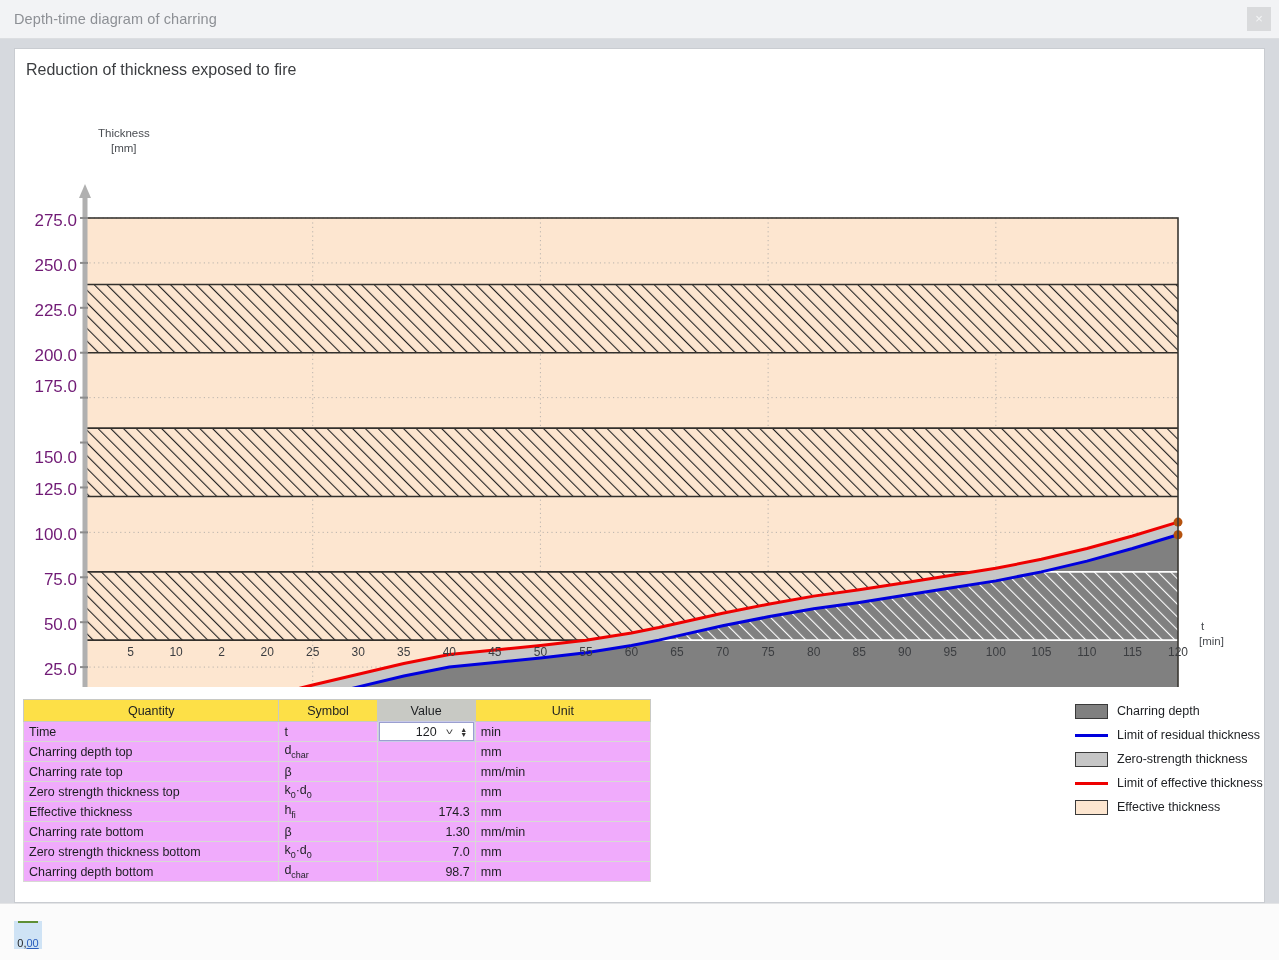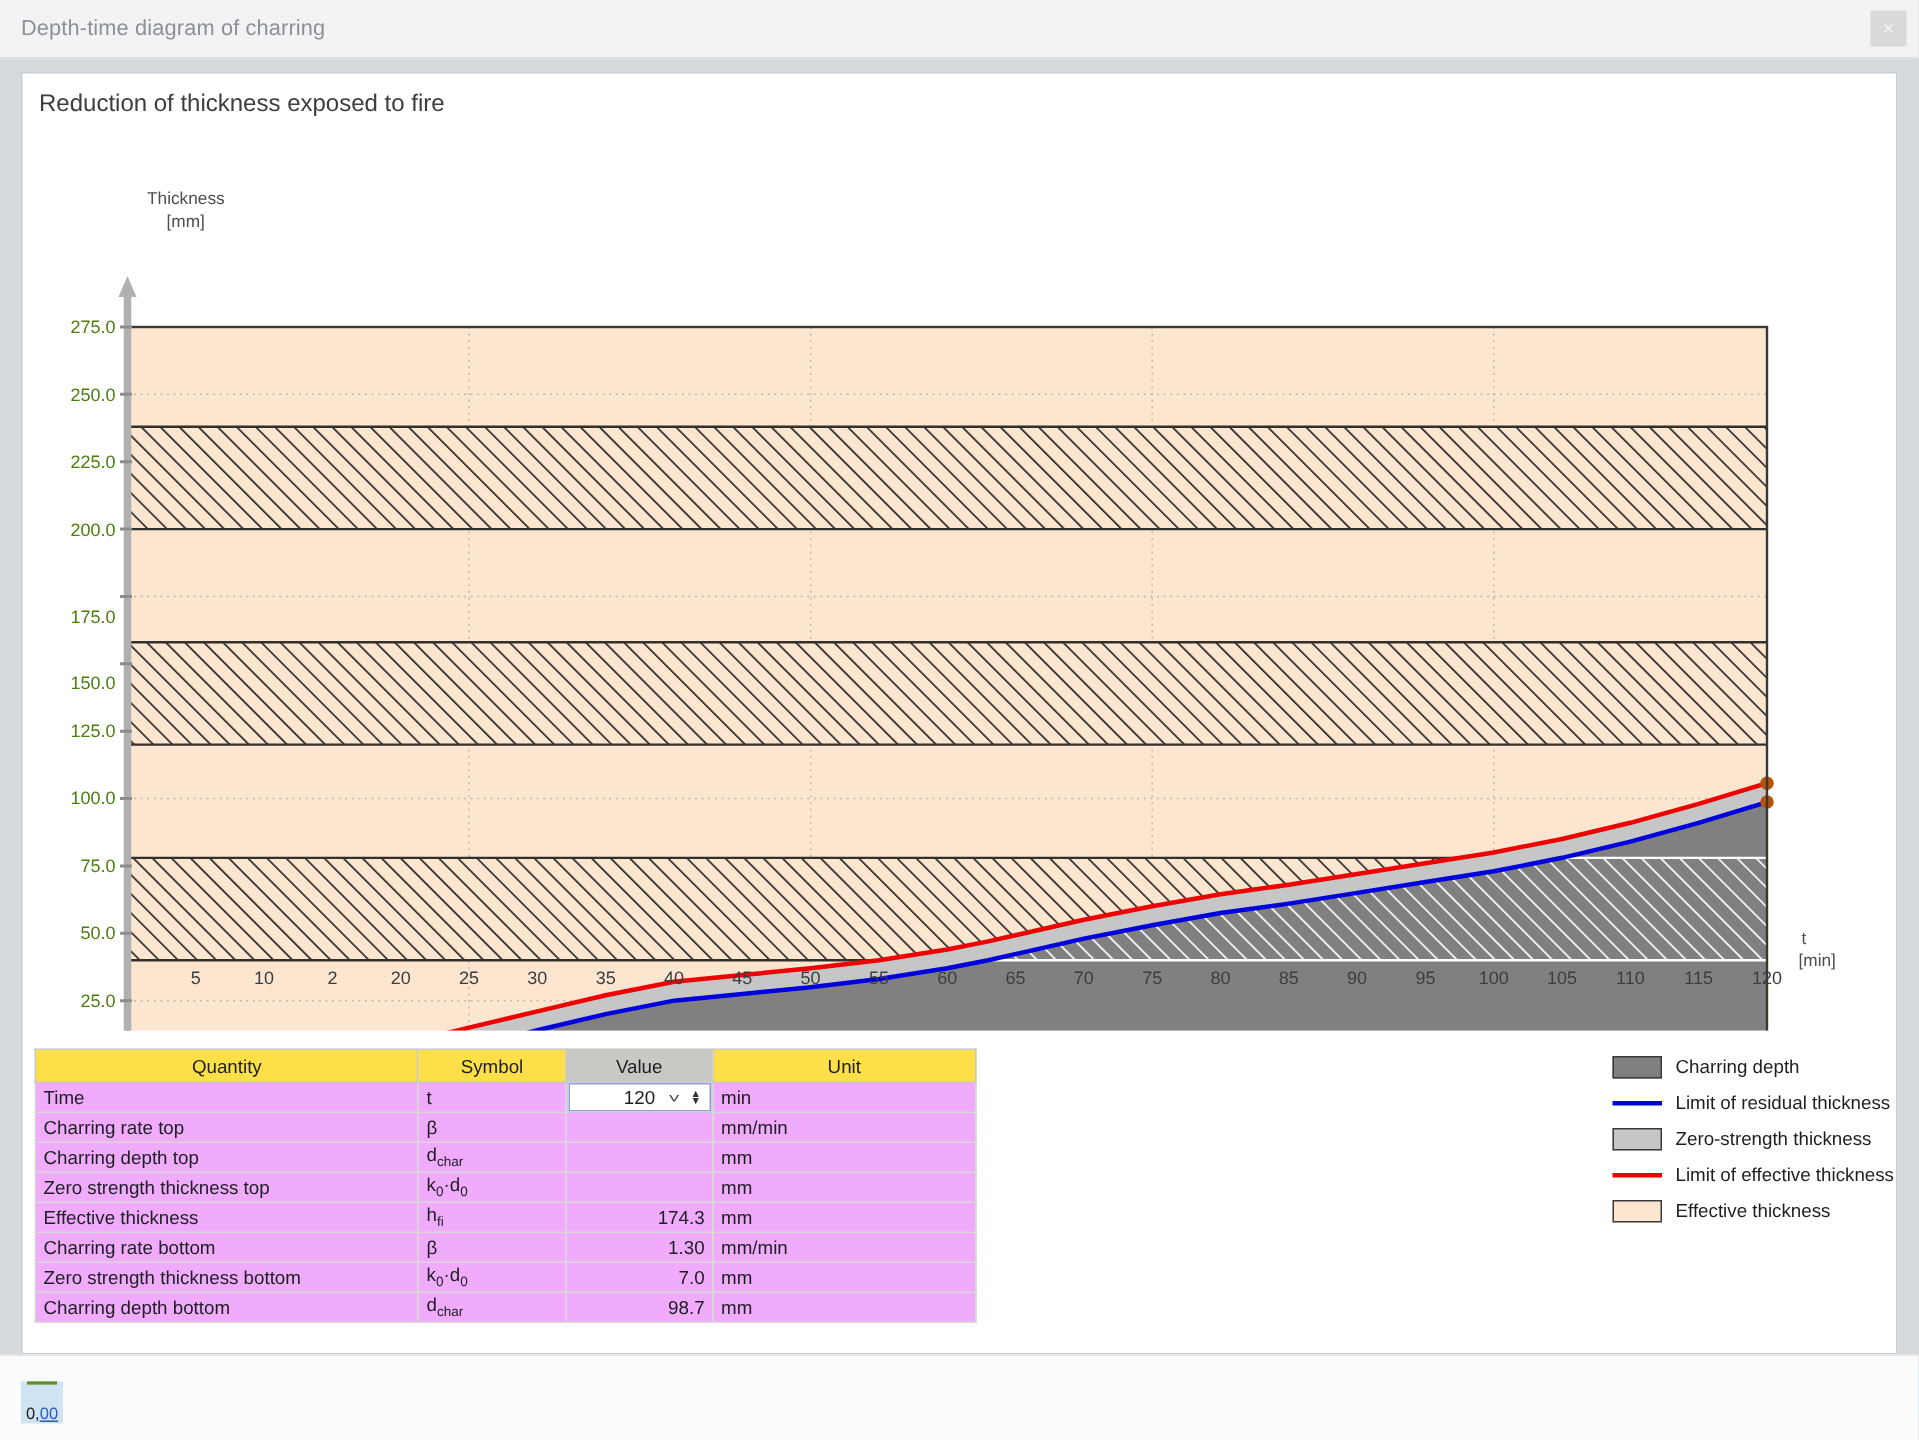--- a/index.html
+++ b/index.html
@@ -44,21 +44,21 @@
   .axis-label{
     position:absolute; font-size:11.5px; color:#4a4d52; white-space:nowrap;
   }
   .ylab{ left:75px; top:40px; }
   .ylab2{ left:88px; top:55px; }
   .xlab{ left:1178px; top:533px; }
   .xlab2{ left:1176px; top:548px; }
 
   .ytick{
     position:absolute; right:0; width:54px; text-align:right;
-    font-size:12px; color:#4d7c0f; transform:translateY(-7px);
+    font-size:17px; color:#701a75; transform:translateY(-7px);
   }
 
   .xtick{
     position:absolute; width:40px; text-align:center;
     font-size:12px; color:#3b3d40; top:558px; margin-left:-20px;
   }
 
   
   .legend{
     position:absolute; left:1060px; top:650px; width:185px;
@@ -259,21 +259,21 @@
             <line x1="1109.4583333333335" y1="623" x2="1109.4583333333335" y2="631" stroke="#8d8d8d" stroke-width="1.6"></line>
             <line x1="1155" y1="623" x2="1155" y2="631" stroke="#8d8d8d" stroke-width="1.6"></line>
           </g>
       </svg>
 
       <div id="yticks">
           <div class="ytick" style="top: 131px; left: 0px;">275.0</div>
           <div class="ytick" style="top: 175.909px; left: 0px;">250.0</div>
           <div class="ytick" style="top: 220.818px; left: 0px;">225.0</div>
           <div class="ytick" style="top: 265.727px; left: 0px;">200.0</div>
-          <div class="ytick" style="top: 324px; left: 0px; text-align: right;">175.0</div>
+          <div class="ytick" style="top: 297px; left: 0px; text-align: right;">175.0</div>
           <div class="ytick" style="top: 355.545px; left: 0px; margin-top: 12px;">150.0</div>
           <div class="ytick" style="top: 400.455px; left: 0px;">125.0</div>
           <div class="ytick" style="top: 445.364px; left: 0px;">100.0</div>
           <div class="ytick" style="top: 490.273px; left: 0px;">75.0</div>
           <div class="ytick" style="top: 535.182px; left: 0px;">50.0</div>
           <div class="ytick" style="top: 580.091px; left: 0px;">25.0</div>
         </div>
       <div id="xticks">
           <div class="xtick" style="left: 107.542px;">5</div>
           <div class="xtick" style="left: 153.083px;">10</div>
@@ -321,30 +321,30 @@
                 <span class="spin-chev">˅</span>
                 <span class="spin-arrows">
                   <span>▲</span>
                   <span>▼</span>
                 </span>
               </div>
             </td>
             <td class="c-unit">min</td>
           </tr>
           <tr>
+            <td class="c-qty">Charring depth top</td>
+            <td class="c-sym">d<sub>char</sub></td>
+            <td class="c-val"></td>
+            <td class="c-unit">mm</td>
+          </tr>
+          <tr>
             <td class="c-qty">Charring rate top</td>
             <td class="c-sym">β</td>
             <td class="c-val"></td>
             <td class="c-unit">mm/min</td>
-          </tr>
-          <tr>
-            <td class="c-qty">Charring depth top</td>
-            <td class="c-sym">d<sub>char</sub></td>
-            <td class="c-val"></td>
-            <td class="c-unit">mm</td>
           </tr>
           <tr>
             <td class="c-qty">Zero strength thickness top</td>
             <td class="c-sym">k<sub>0</sub>·d<sub>0</sub></td>
             <td class="c-val"></td>
             <td class="c-unit">mm</td>
           </tr>
           <tr>
             <td class="c-qty">Effective thickness</td>
             <td class="c-sym">h<sub>fi</sub></td>

